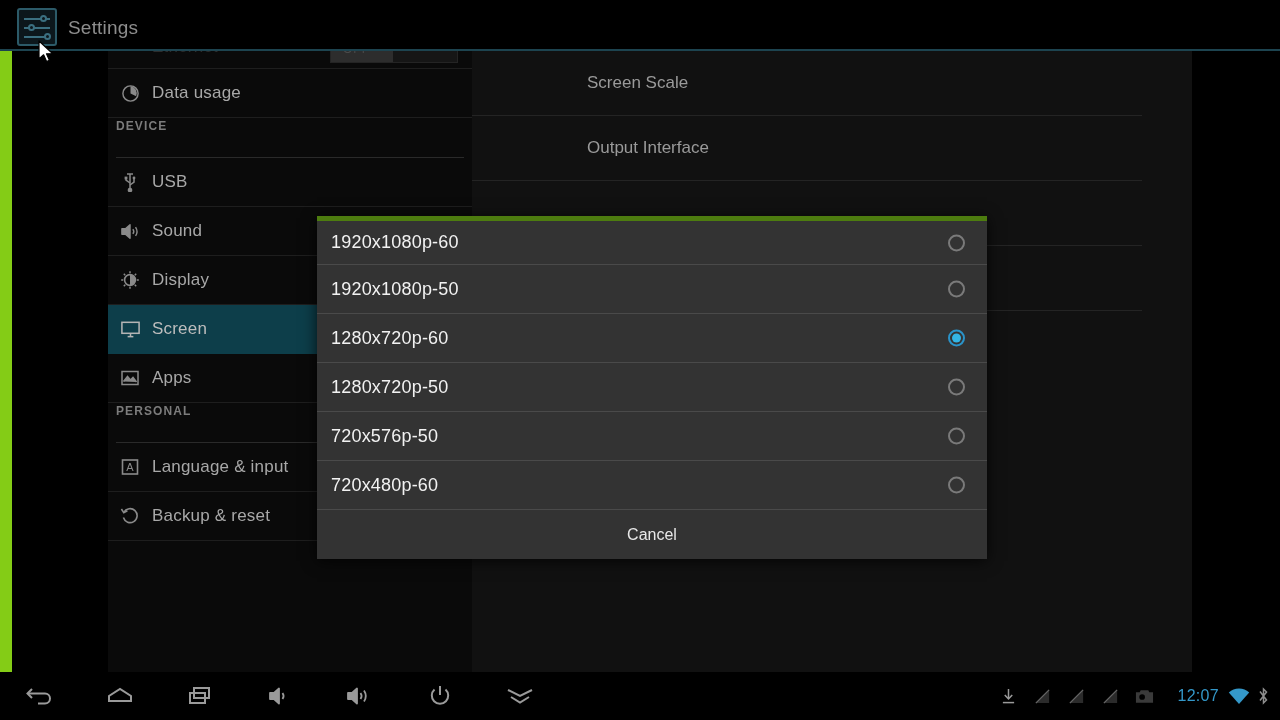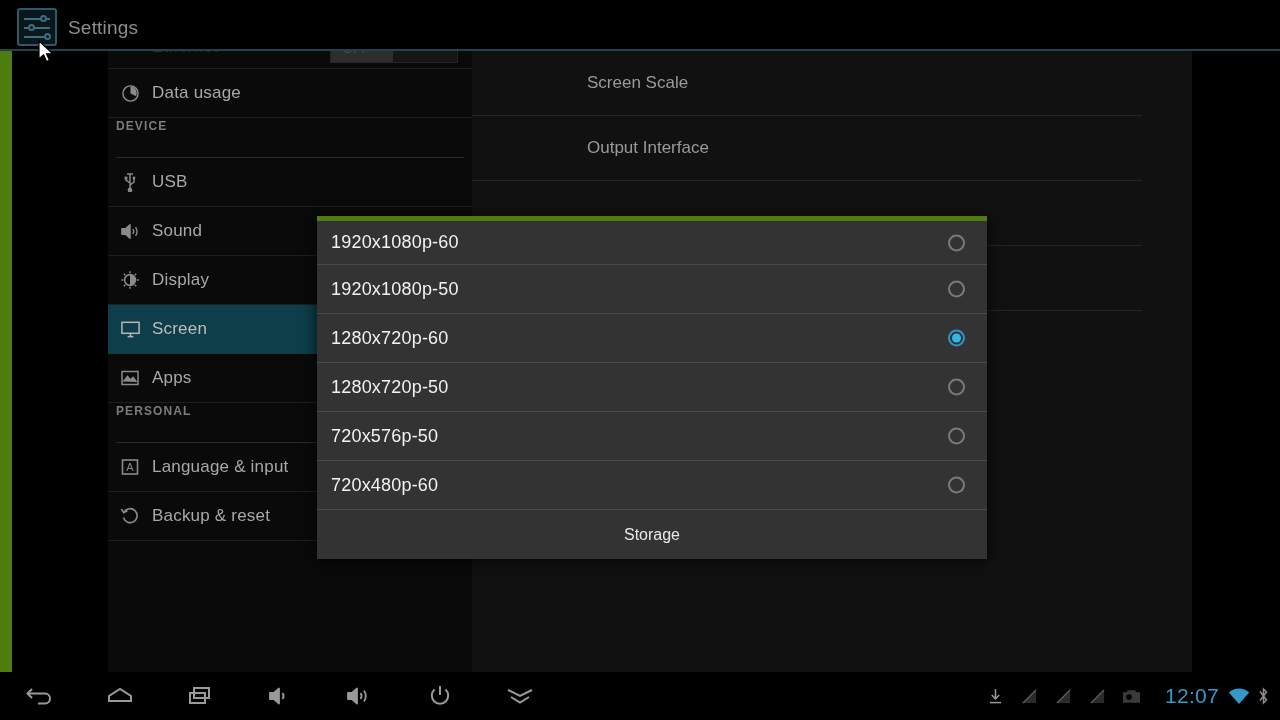--- a/index.html
+++ b/index.html
@@ -2,21 +2,21 @@
 <html><head>
 <meta charset="utf-8">
 <style>
   * { box-sizing: border-box; margin: 0; padding: 0; }
   html, body {
     width: 1280px; height: 720px;
     background: #000;
     font-family: "Liberation Sans", sans-serif;
     overflow: hidden;
   }
-  #screen { position: relative; width: 1280px; height: 720px; background: #4d7c0f; }
+  #screen { position: relative; width: 1280px; height: 720px; background: #84cc16; }
 
   
   #titlebar {
     position: absolute; left: 0; top: 0; width: 1280px; height: 51px;
     background: #000;
     display: flex; align-items: center;
   }
   #titlebar .app-icon {
     position: absolute; left: 17px; top: 8px;
     width: 40px; height: 38px;
@@ -129,21 +129,21 @@
     background: #000;
   }
   #navbar .navgroup { position: absolute; left: 0; top: 0; height: 48px; display: flex; align-items: center; }
   .nav-btn {
     width: 80px; height: 48px; display: flex; align-items: center; justify-content: center;
     color: #9a9a9a;
   }
   #status { position: absolute; right: 6px; top: 0; height: 48px; display: flex; align-items: center; }
   #status .sicon { width: 34px; height: 48px; display: flex; align-items: center; justify-content: center; color: #2a2a2a; }
   #status .sicon.bright { color: #9a9a9a; }
-  #status .clock { font-size: 21px; color: #3498c9; margin: 0 7px 0 16px; letter-spacing: .3px; }
+  #status .clock { font-size: 16px; color: #3498c9; margin: 0 7px 0 16px; letter-spacing: .3px; }
   #status .wifi { width: 26px; height: 48px; display: flex; align-items: center; justify-content: center; color: #3498c9; }
   #status .bt { width: 22px; height: 48px; display: flex; align-items: center; justify-content: center; color: #8e8e8e; }
 </style>
 </head>
 <body>
 
 <div id="screen">
 
   <div id="titlebar">
     <div class="app-icon">
@@ -316,21 +316,21 @@
       </div>
       <div class="dlg-item">
         <span class="lbl">720x576p-50</span>
         <span class="radio"></span>
       </div>
       <div class="dlg-item">
         <span class="lbl">720x480p-60</span>
         <span class="radio"></span>
       </div>
       <div id="dlg-cancel">
-        <span class="lbl">Storage</span>
+        <span class="lbl">Cancel</span>
       </div>
     </div>
   </div>
 
   <div id="navbar">
     <div class="navgroup">
       <div class="nav-btn">
         <svg width="30" height="22" viewBox="0 0 30 22" fill="none" stroke="currentColor" stroke-width="2">
           <path d="M7 4 L2.5 8.5 L7 13"></path>
           <path d="M2.8 8.5 L20 8.5 A5 5 0 0 1 20 18.5 L13 18.5"></path>

